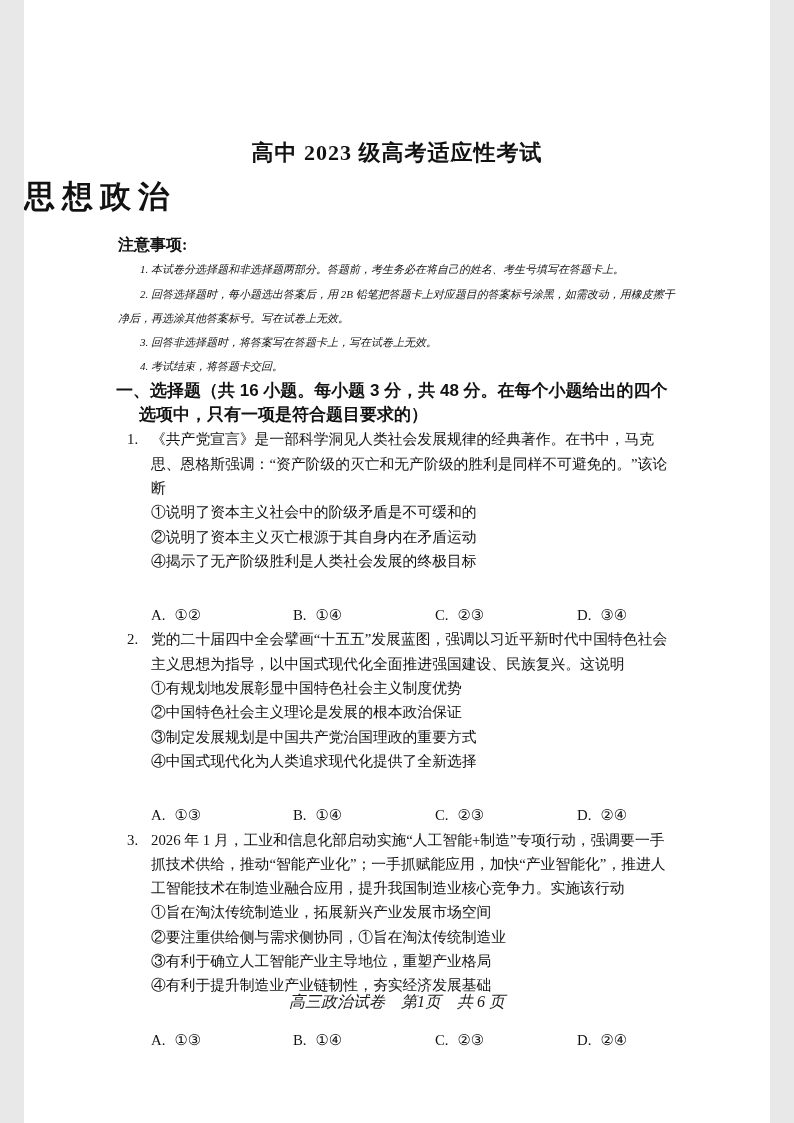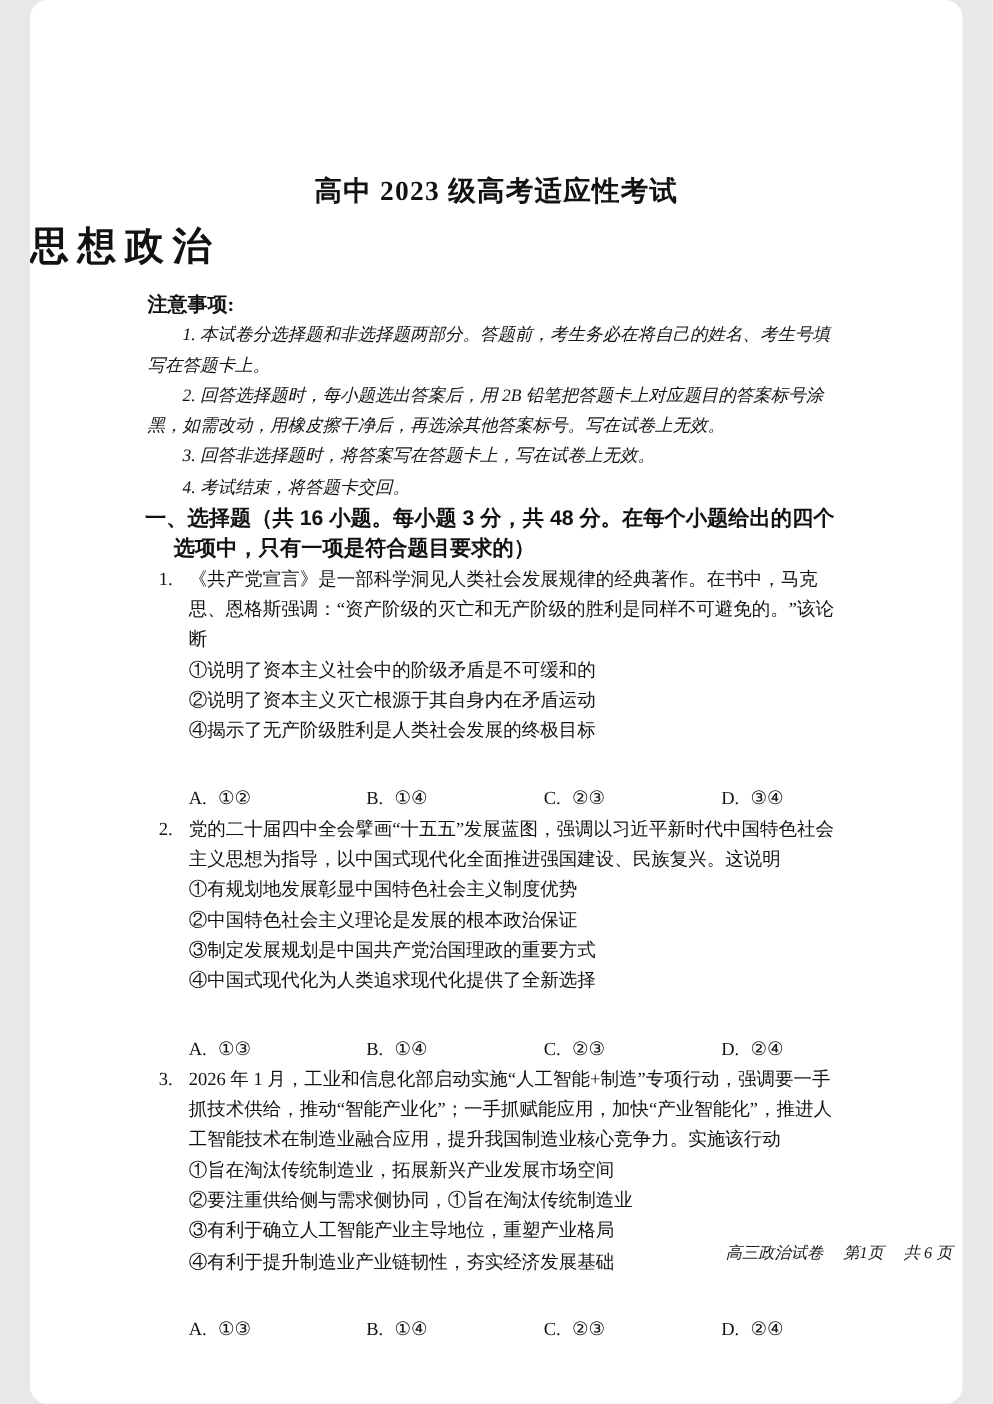--- a/index.html
+++ b/index.html
@@ -7,21 +7,20 @@
     position: relative;
     width: 746px;
     height: 1123px;
     margin: 0 auto;
     background: #ffffff;
     overflow: hidden;
     box-sizing: border-box;
     padding-top: 141px;
     color: #121212;
     font-family: "Liberation Serif", "DejaVu Serif", serif;
-    border-radius: 14px;
   }
   .exam-title {
     text-align: center;
     font-size: 22px;
     line-height: 24px;
     font-weight: 600;
     letter-spacing: 1px;
   }
   .subject-title {
     text-align: left;
@@ -38,21 +37,21 @@
   .notice-heading {
     margin-top: 18px;
     font-size: 16px;
     line-height: 24.3px;
     font-weight: 700;
     font-family: Liberation Serif, serif;
   }
   .notice p {
     margin: 0;
     text-indent: 2em;
-    font-size: 14px;
+    font-size: 11px;
     line-height: 24.3px;
     font-style: italic; 
   }
   .section-heading {
     font-size: 17px;
     line-height: 24.3px;
     font-weight: 700;
     font-family: "Liberation Sans", "DejaVu Sans", sans-serif;
     margin-left: -2px;
     padding-left: 23px;
@@ -75,22 +74,22 @@
     display: grid;
     grid-template-columns: 142px 142px 142px auto;
     margin-top: 30px;
   }
   .choice .label { margin-right: 9px; }
   .footer {
     position: absolute;
     top: 992px;
     left: 0;
     right: 0;
-    text-align: right;
-    font-size: 13px;
+    text-align: center;
+    font-size: 16px;
     line-height: 20px;
     font-style: italic;
     color: #1a1a1a;
   }
   .footer span { margin: 0 8px; }
 </style>
 </head>
 <body>
 
 <div class="sheet">

